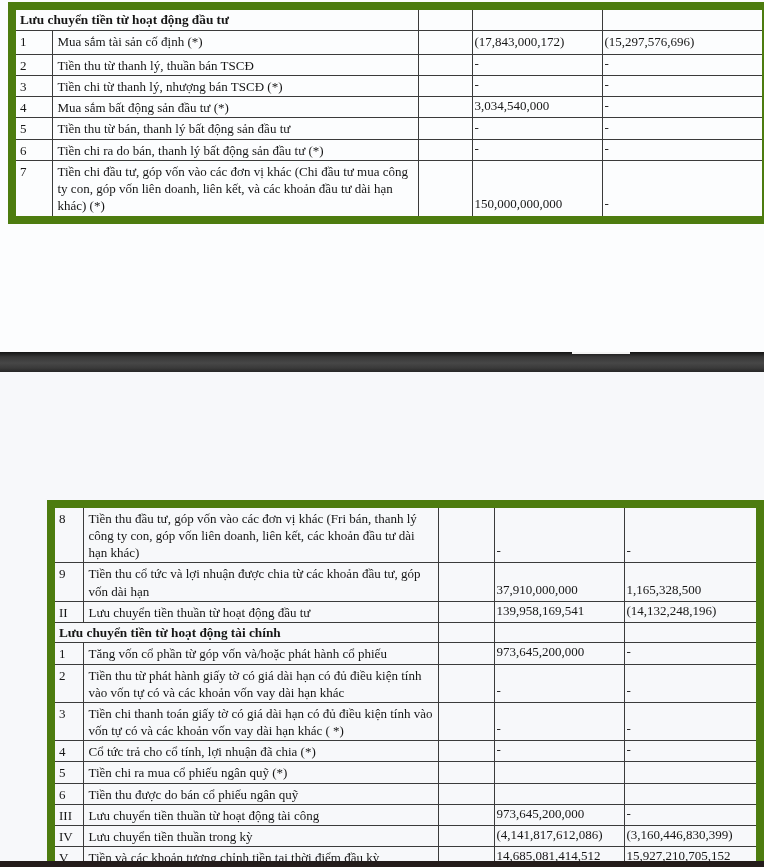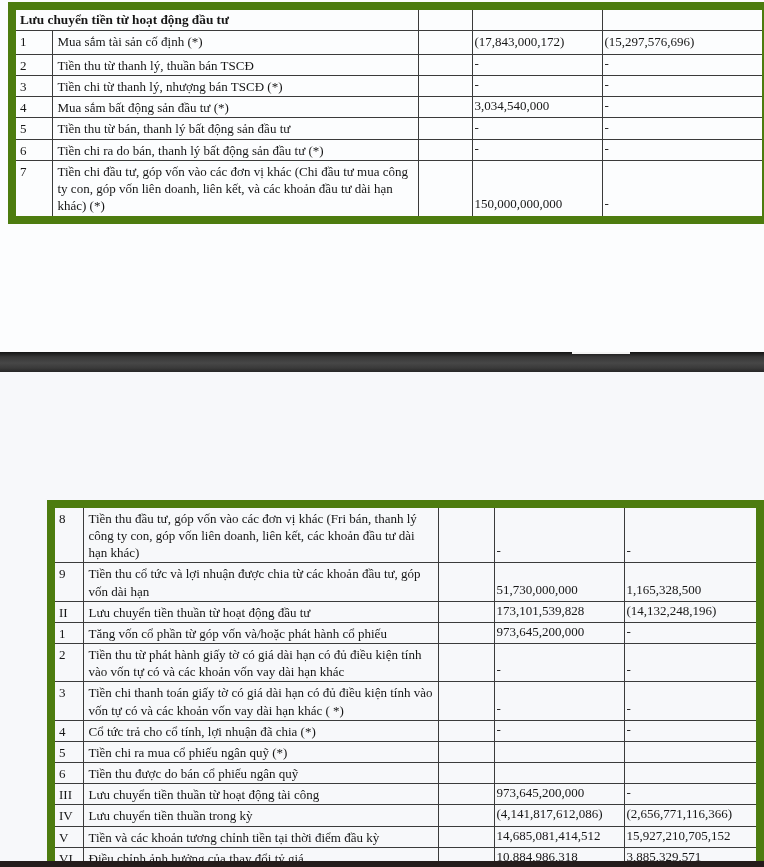--- a/index.html
+++ b/index.html
@@ -144,29 +144,35 @@
           <td class="no">8</td>
           <td class="lbl">Tiền thu đầu tư, góp vốn vào các đơn vị khác (Fri bán, thanh lý công ty con, góp vốn liên doanh, liên kết, các khoản đầu tư dài hạn khác)</td>
           <td class="note"></td>
           <td class="val dash">-</td>
           <td class="val dash">-</td>
         </tr>
         <tr style="height: 38px;">
           <td class="no">9</td>
           <td class="lbl">Tiền thu cổ tức và lợi nhuận được chia từ các khoản đầu tư, góp vốn dài hạn</td>
           <td class="note"></td>
-          <td class="val">51,730,000,000</td>
+          <td class="val">37,910,000,000</td>
           <td class="val">1,165,328,500</td>
         </tr>
         <tr class="bold" style="height: 20px;">
           <td class="no">II</td>
           <td class="lbl">Lưu chuyển tiền thuần từ hoạt động đầu tư</td>
           <td class="note"></td>
-          <td class="val">173,101,539,828</td>
+          <td class="val">139,958,169,541</td>
           <td class="val">(14,132,248,196)</td>
+        </tr>
+        <tr style="height: 18px;">
+          <td class="lbl sec" colspan="2">Lưu chuyển tiền từ hoạt động tài chính</td>
+          <td class="note"></td>
+          <td class="val"></td>
+          <td class="val"></td>
         </tr>
         <tr style="height: 20px;">
           <td class="no">1</td>
           <td class="lbl">Tăng vốn cổ phần từ góp vốn và/hoặc phát hành cổ phiếu</td>
           <td class="note"></td>
           <td class="val">973,645,200,000</td>
           <td class="val dash">-</td>
         </tr>
         <tr style="height: 36px;">
           <td class="no">2</td>
@@ -208,21 +214,21 @@
           <td class="lbl">Lưu chuyển tiền thuần từ hoạt động tài công</td>
           <td class="note"></td>
           <td class="val">973,645,200,000</td>
           <td class="val dash">-</td>
         </tr>
         <tr class="bold" style="height: 20px;">
           <td class="no">IV</td>
           <td class="lbl">Lưu chuyển tiền thuần trong kỳ</td>
           <td class="note"></td>
           <td class="val">(4,141,817,612,086)</td>
-          <td class="val">(2,656,771,116,366)</td>
+          <td class="val">(3,160,446,830,399)</td>
         </tr>
         <tr class="bold" style="height: 21px;">
           <td class="no">V</td>
           <td class="lbl">Tiền và các khoản tương chỉnh tiền tại thời điểm đầu kỳ</td>
           <td class="note"></td>
           <td class="val">14,685,081,414,512</td>
           <td class="val">15,927,210,705,152</td>
         </tr>
         <tr class="bold" style="height: 22px;">
           <td class="no">VI</td>

